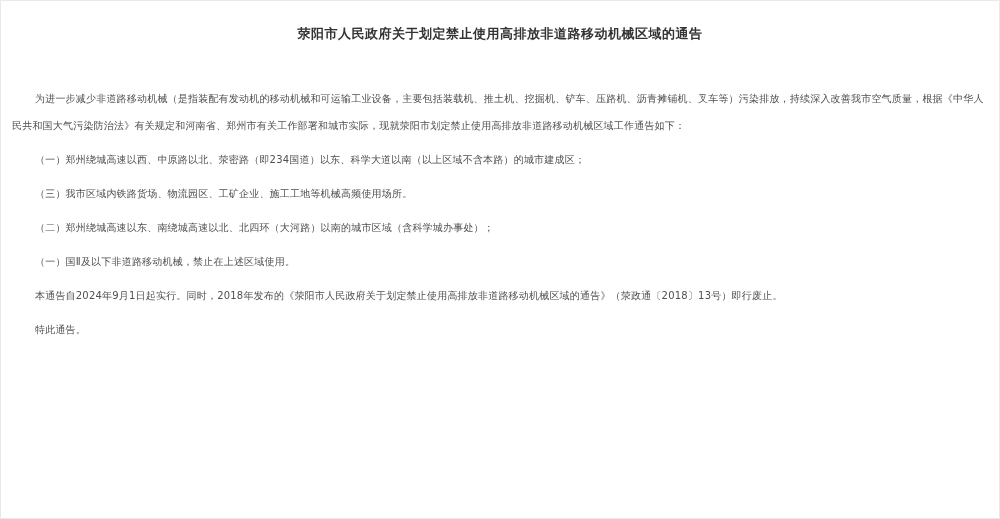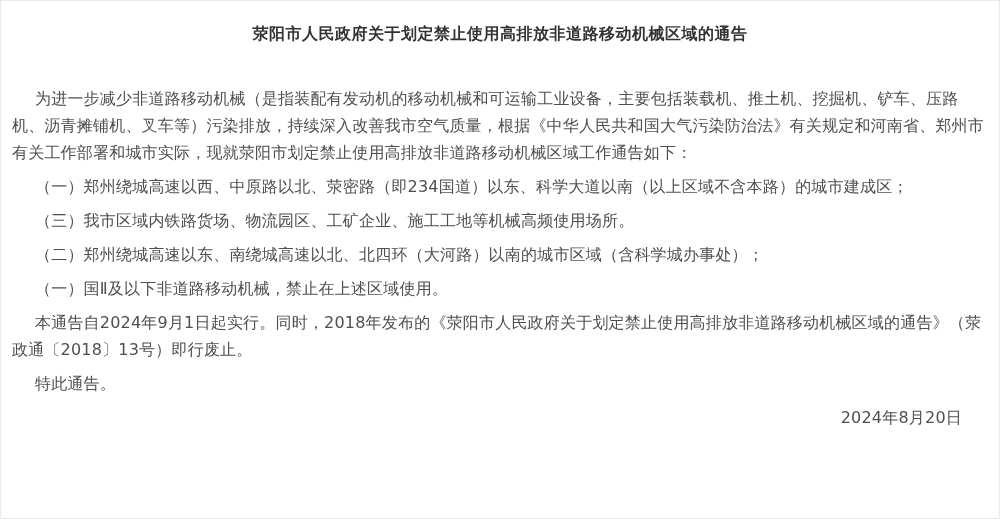--- a/index.html
+++ b/index.html
@@ -15,29 +15,29 @@
     width: 1000px;
     height: 519px;
     background: #ffffff;
     border: 1px solid #e9e9e9;
     padding: 14px 11px 0 11px;
     overflow: hidden;
   }
   .doc-title {
     margin: 8px 0 40px 0;
     text-align: center;
-    font-size: 16px;
+    font-size: 13px;
     line-height: 22px;
     font-weight: bold;
     color: #333333;
     letter-spacing: 0.5px;
   }
   .doc-body p {
     margin: 0 0 7px 0;
-    font-size: 16px;
+    font-size: 10px;
     line-height: 27px;
     color: #4f4f4f;
     text-indent: 23px;
     letter-spacing: 0.2px;
   }
   .doc-body p.section-heading {
     color: #3a3a3a;
     font-weight: bold;
   }
   .doc-body p.doc-date {
@@ -59,15 +59,14 @@
     <p>（一）郑州绕城高速以西、中原路以北、荥密路（即234国道）以东、科学大道以南（以上区域不含本路）的城市建成区；</p>
     <p>（三）我市区域内铁路货场、物流园区、工矿企业、施工工地等机械高频使用场所。</p>
     <p>（二）郑州绕城高速以东、南绕城高速以北、北四环（大河路）以南的城市区域（含科学城办事处）；</p>
 
     <p>（一）国Ⅱ及以下非道路移动机械，禁止在上述区域使用。</p>
 
     <p>本通告自2024年9月1日起实行。同时，2018年发布的《荥阳市人民政府关于划定禁止使用高排放非道路移动机械区域的通告》（荥政通〔2018〕13号）即行废止。</p>
 
     <p>特此通告。</p>
 
-    <p class="doc-date">2024年8月20日</p>
   </div>
 </div>
 
 </body></html>

